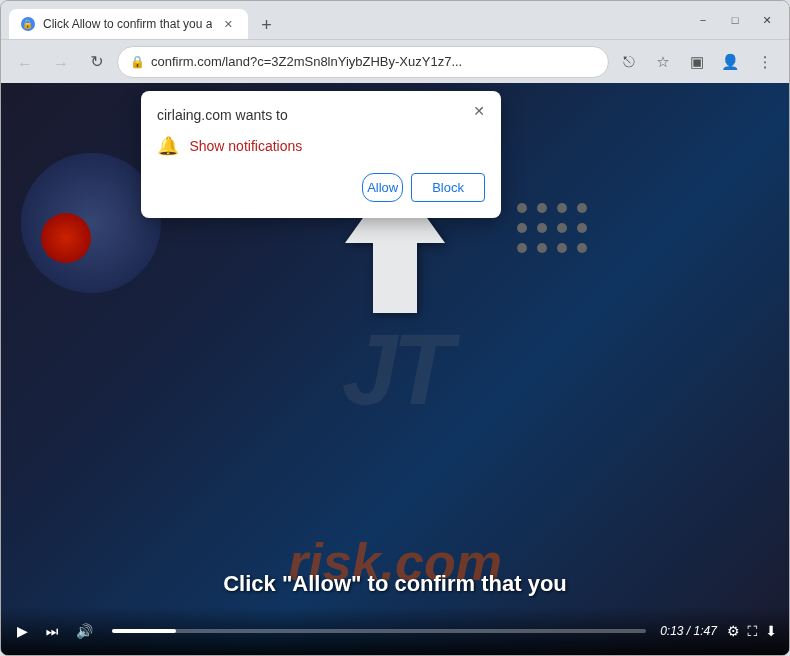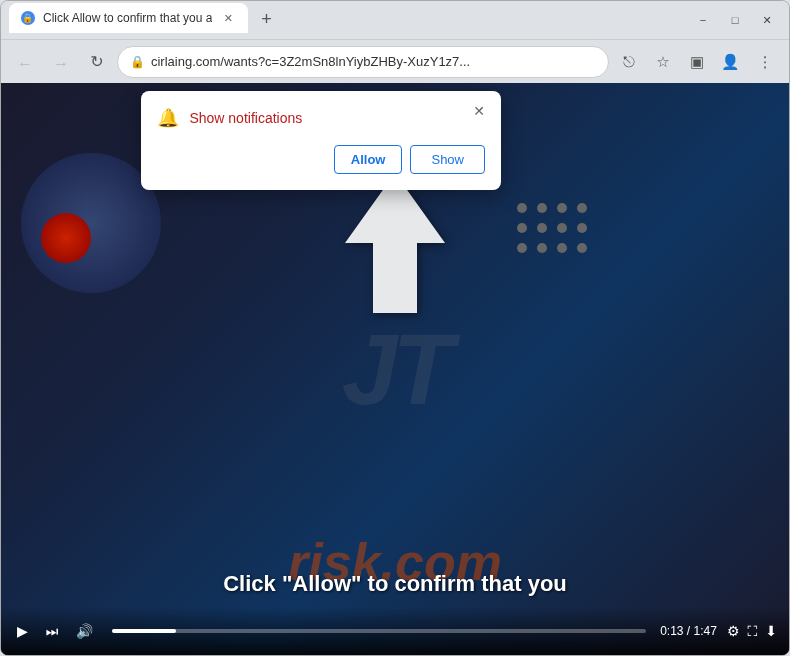--- a/index.html
+++ b/index.html
@@ -2,21 +2,21 @@
 <html><head>
   <meta charset="utf-8">
   <style>
     * { margin: 0; padding: 0; box-sizing: border-box; }
     body { width: 790px; height: 656px; overflow: hidden; font-family: 'Segoe UI', Arial, sans-serif; background: #dee1e6; }
 
     
     .browser-window { width: 790px; height: 656px; display: flex; flex-direction: column; border: 1px solid #aaa; border-radius: 8px; overflow: hidden; }
 
     
-    .title-bar { background: #dee1e6; height: 38px; display: flex; align-items: center; padding: 6px 8px; gap: 6px; }
+    .title-bar { background: #dee1e6; height: 38px; display: flex; align-items: center; padding: 0 8px; gap: 6px; }
     .tab-area { display: flex; align-items: flex-end; flex: 1; height: 100%; }
     .tab { background: #fff; border-radius: 8px 8px 0 0; height: 30px; display: flex; align-items: center; padding: 0 12px; gap: 8px; min-width: 200px; max-width: 240px; font-size: 12px; color: #333; position: relative; }
     .tab-favicon { width: 14px; height: 14px; background: #4285f4; border-radius: 50%; display: flex; align-items: center; justify-content: center; }
     .tab-favicon::before { content: '🔒'; font-size: 9px; }
     .tab-title { flex: 1; overflow: hidden; text-overflow: ellipsis; white-space: nowrap; font-size: 12px; }
     .tab-close { width: 16px; height: 16px; border-radius: 50%; display: flex; align-items: center; justify-content: center; font-size: 11px; color: #666; cursor: pointer; }
     .new-tab-btn { width: 28px; height: 28px; border-radius: 50%; display: flex; align-items: center; justify-content: center; font-size: 18px; color: #555; cursor: pointer; margin-left: 4px; }
     .window-controls { display: flex; align-items: center; gap: 4px; margin-left: 8px; }
     .win-btn { width: 28px; height: 28px; border-radius: 50%; display: flex; align-items: center; justify-content: center; font-size: 11px; color: #444; cursor: pointer; }
 
@@ -58,33 +58,33 @@
 
     
     .caption-area { position: absolute; bottom: 55px; left: 50%; transform: translateX(-50%); text-align: center; color: #fff; }
     .caption-text { font-size: 22px; font-weight: 600; text-shadow: 1px 1px 3px rgba(0,0,0,0.8); line-height: 1.4; white-space: nowrap; }
 
     
     .video-controls { position: absolute; bottom: 0; left: 0; right: 0; height: 48px; background: linear-gradient(transparent, rgba(0,0,0,0.85)); display: flex; align-items: center; padding: 0 12px; gap: 10px; }
     .ctrl-btn { color: #fff; font-size: 14px; cursor: pointer; background: transparent; border: none; padding: 4px; display: flex; align-items: center; justify-content: center; }
     .progress-bar { flex: 1; height: 4px; background: rgba(255,255,255,0.3); border-radius: 2px; position: relative; cursor: pointer; margin: 0 4px; }
     .progress-fill { height: 100%; background: #fff; border-radius: 2px; width: 12%; }
-    .time-display { color: #fff; font-size: 12px; white-space: nowrap; }
+    .time-display { color: #fff; font-size: 12px; white-space: nowrap; font-style: italic; }
     .ctrl-right { display: flex; align-items: center; gap: 8px; margin-left: auto; }
     .ctrl-icon { color: #fff; font-size: 14px; cursor: pointer; }
 
     
     .notification-popup { position: absolute; top: 8px; left: 140px; width: 360px; background: #fff; border-radius: 8px; box-shadow: 0 4px 20px rgba(0,0,0,0.35); padding: 16px 16px 16px 16px; z-index: 100; }
     .popup-close { position: absolute; top: 8px; right: 10px; width: 24px; height: 24px; border-radius: 50%; display: flex; align-items: center; justify-content: center; font-size: 14px; color: #666; cursor: pointer; border: none; background: transparent; }
     .popup-title { font-size: 14px; color: #333; margin-bottom: 12px; font-weight: 400; }
     .popup-permission { display: flex; align-items: center; gap: 10px; margin-bottom: 16px; }
     .bell-icon { font-size: 18px; color: #555; }
     .permission-text { font-size: 14px; color: #b91c1c; }
     .popup-buttons { display: flex; justify-content: flex-end; gap: 8px; }
-    .btn-allow { padding: 6px 16px; border: 1px solid #1a73e8; border-radius: 4px; background: #fff; color: #1a73e8; font-size: 13px; cursor: pointer; font-weight: bold; }
+    .btn-allow { padding: 6px 4px; border: 1px solid #1a73e8; border-radius: 12px; background: #fff; color: #1a73e8; font-size: 13px; cursor: pointer; }
     .btn-block { padding: 6px 20px; border: 1px solid #1a73e8; border-radius: 4px; background: #fff; color: #1a73e8; font-size: 13px; cursor: pointer; }
   </style>
 </head>
 <body>
 
 <div class="browser-window">
 
   <div class="title-bar">
     <div class="tab-area">
       <div class="tab">
@@ -100,21 +100,21 @@
       <div class="win-btn close">✕</div>
     </div>
   </div>
 
   <div class="toolbar">
     <button class="nav-btn disabled">←</button>
     <button class="nav-btn disabled">→</button>
     <button class="nav-btn">↻</button>
     <div class="address-bar">
       <span class="lock-icon">🔒</span>
-      <span class="address-text">cirlaing.com/wants?c=3Z2mSn8lnYiybZHBy-XuzY1z7...</span>
+      <span class="address-text">confirm.com/land?c=3Z2mSn8lnYiybZHBy-XuzY1z7...</span>
     </div>
     <div class="toolbar-actions">
       <button class="toolbar-icon-btn">⎋</button>
       <button class="toolbar-icon-btn">☆</button>
       <button class="toolbar-icon-btn">▣</button>
       <button class="toolbar-icon-btn">👤</button>
       <button class="toolbar-icon-btn">⋮</button>
     </div>
   </div>
 
@@ -168,23 +168,24 @@
         <div class="ctrl-right">
           <span class="ctrl-icon">⚙</span>
           <span class="ctrl-icon">⛶</span>
           <span class="ctrl-icon">⬇</span>
         </div>
       </div>
     </div>
 
     <div class="notification-popup">
       <button class="popup-close">✕</button>
+      <div class="popup-title">cirlaing.com wants to</div>
       <div class="popup-permission">
         <span class="bell-icon">🔔</span>
         <span class="permission-text">Show notifications</span>
       </div>
       <div class="popup-buttons">
         <button class="btn-allow">Allow</button>
-        <button class="btn-block">Show</button>
+        <button class="btn-block">Block</button>
       </div>
     </div>
   </div>
 </div>
 
 </body></html>

